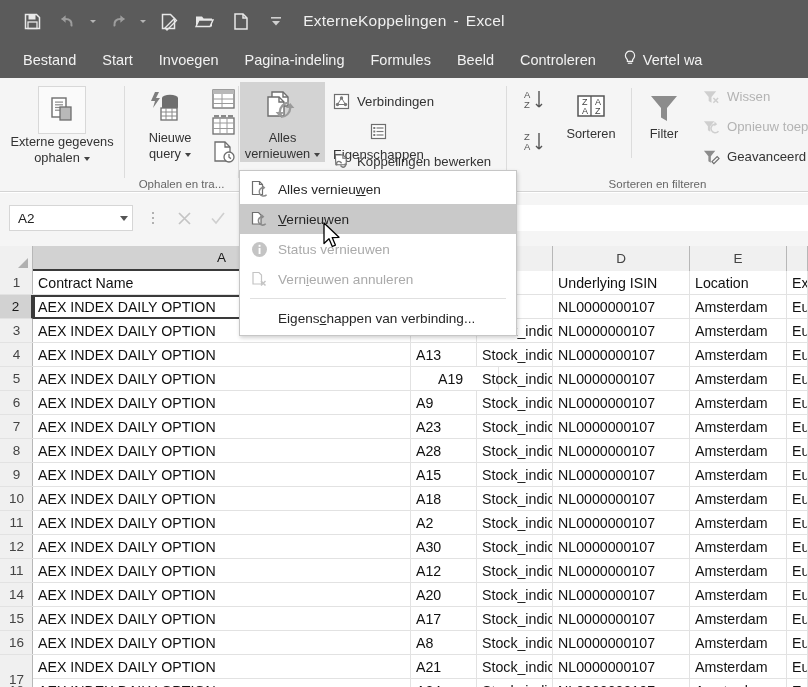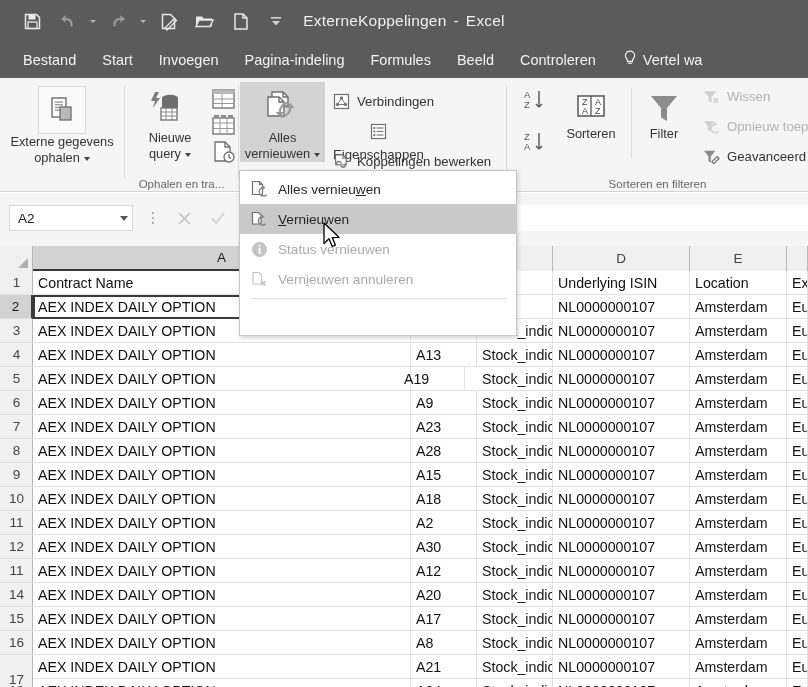--- a/index.html
+++ b/index.html
@@ -557,21 +557,21 @@
         <div class="row" style="top: 72px;">
           <div class="cell" style="left: 0px; width: 378px;">AEX INDEX DAILY OPTION</div>
           <div class="cell" style="left: 378px; width: 66px; justify-content: flex-start;">A13</div>
           <div class="cell" style="left: 444px; width: 76px; justify-content: flex-start;">Stock_indices</div>
           <div class="cell" style="left: 520px; width: 137px;">NL0000000107</div>
           <div class="cell" style="left: 657px; width: 97px;">Amsterdam</div>
           <div class="cell" style="left: 754px; width: 21px;">Euro</div>
         </div>
         <div class="row" style="top: 96px;">
           <div class="cell" style="left: 0px; width: 378px;">AEX INDEX DAILY OPTION</div>
-          <div class="cell" style="left: 366px; width: 66px; justify-content: flex-start;">A19</div>
+          <div class="cell" style="left: 400px; width: 66px; justify-content: flex-start;">A19</div>
           <div class="cell" style="left: 444px; width: 76px; justify-content: flex-start;">Stock_indices</div>
           <div class="cell" style="left: 520px; width: 137px;">NL0000000107</div>
           <div class="cell" style="left: 657px; width: 97px;">Amsterdam</div>
           <div class="cell" style="left: 754px; width: 21px;">Euro</div>
         </div>
         <div class="row" style="top: 120px;">
           <div class="cell" style="left: 0px; width: 378px;">AEX INDEX DAILY OPTION</div>
           <div class="cell" style="left: 378px; width: 66px; justify-content: flex-start;">A9</div>
           <div class="cell" style="left: 444px; width: 76px; justify-content: flex-start;">Stock_indices</div>
           <div class="cell" style="left: 520px; width: 137px;">NL0000000107</div>
@@ -720,20 +720,21 @@
             <path d="M11 11l4.5 4.5M15.5 11L11 15.5" stroke="#c4c4c4" stroke-width="1.5"></path>
           </svg>
       </span>
       <span class="mlbl"><span>Vern</span><u>i</u><span>euwen annuleren</span></span>
     </div>
 
     <div class="msep"></div>
 
     <div class="mi">
       <span class="mico"></span>
+      <span class="mlbl"><span>Eigens</span><u>c</u><span>happen van verbinding...</span></span>
     </div>
   </div>
 
   <div class="cursor" style="left: 323px; top: 222px;">
     <svg width="20" height="29" viewBox="0 0 20 29">
         <path d="M1 1 1 21.5 6 16.8 9.3 24.5 12.4 23.1 9.2 15.6 16 15.3z" fill="#ffffff" stroke="#000000" stroke-width="1.3" stroke-linejoin="round"></path>
       </svg>
   </div>
 
 </div>

